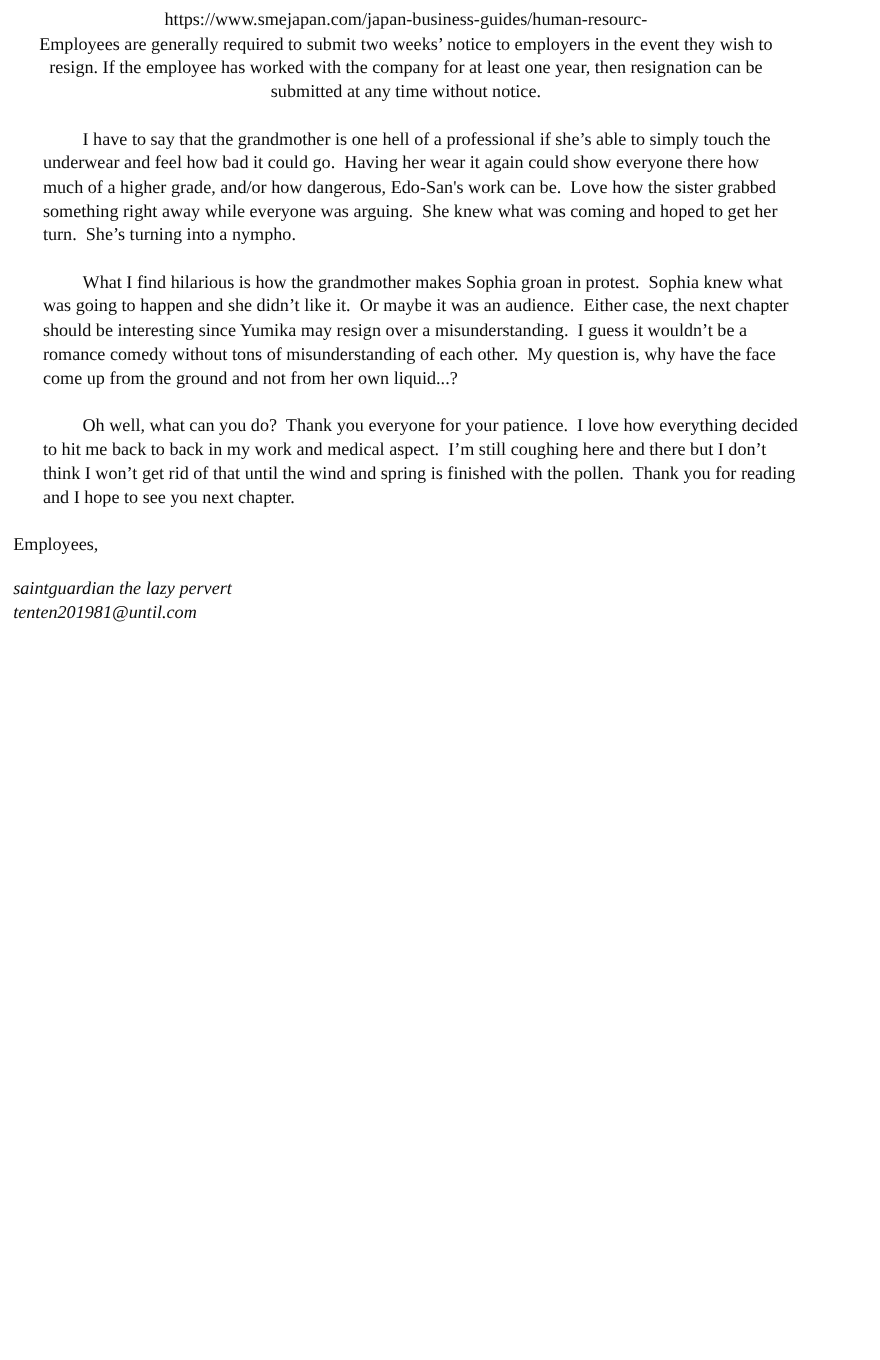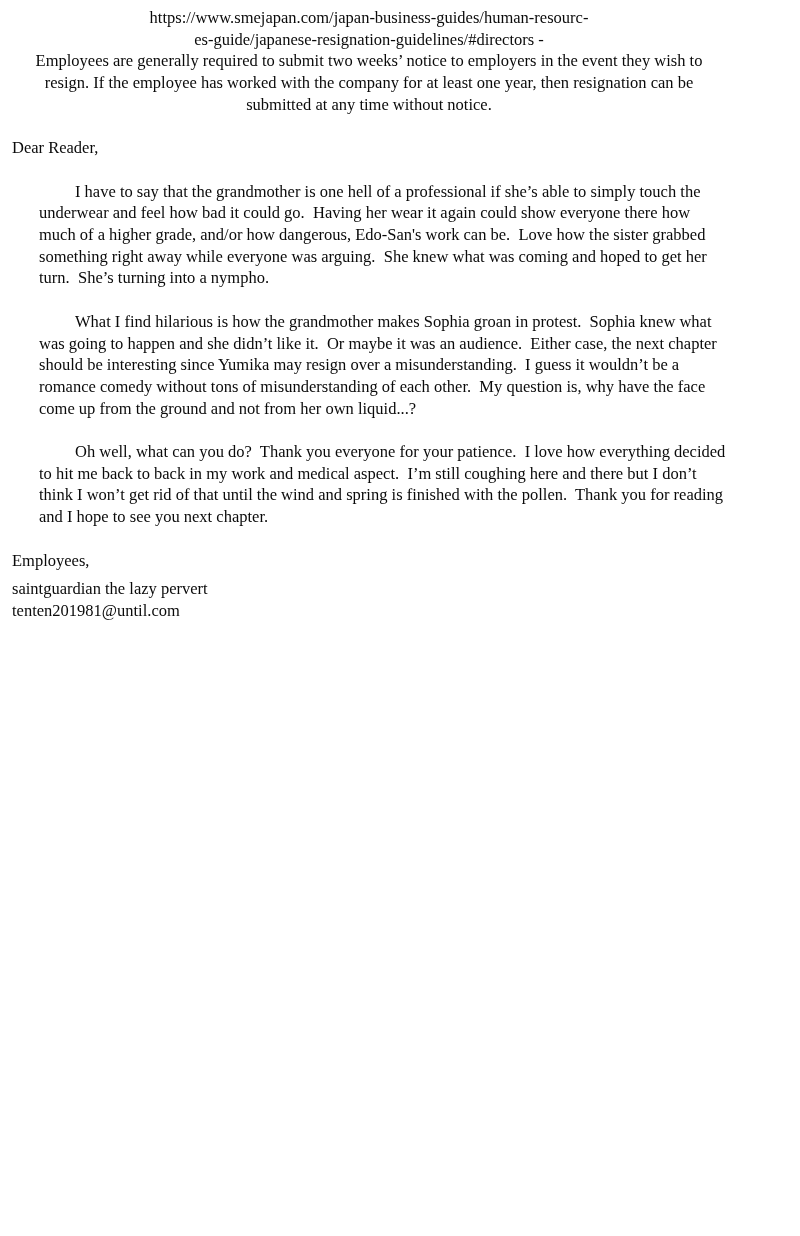--- a/index.html
+++ b/index.html
@@ -29,38 +29,37 @@
   }
   p {
     margin: 21.7px 0 0 0;
     white-space: pre-wrap;
   }
   .body-para {
     text-indent: 36px;
     margin-left: 27px;
   }
   .signature-block {
-    margin-top: 7px;
+    margin-top: 18px;
+    font-style: italic;
   }
   .signature-block div {
     white-space: pre-wrap;
   }
 </style>
 </head>
 <body>
 
 <div class="page">
 
   <div class="source-block">
     <div class="line">https://www.smejapan.com/japan-business-guides/human-resourc-</div>
-    <div class="line">es-guide/japanese-resignation-guidelines/#directors -</div>
     <div class="quote">Employees are generally required to submit two weeks’ notice to employers in the event they wish to resign. If the employee has worked with the company for at least one year, then resignation can be submitted at any time without notice.</div>
   </div>
 
-  <p class="salutation">Dear Reader,</p>
 
   <p class="body-para">I have to say that the grandmother is one hell of a professional if she’s able to simply touch the underwear and feel how bad it could go.  Having her wear it again could show everyone there how much of a higher grade, and/or how dangerous, Edo-San's work can be.  Love how the sister grabbed something right away while everyone was arguing.  She knew what was coming and hoped to get her turn.  She’s turning into a nympho.</p>
 
   <p class="body-para">What I find hilarious is how the grandmother makes Sophia groan in protest.  Sophia knew what was going to happen and she didn’t like it.  Or maybe it was an audience.  Either case, the next chapter should be interesting since Yumika may resign over a misunderstanding.  I guess it wouldn’t be a romance comedy without tons of misunderstanding of each other.  My question is, why have the face come up from the ground and not from her own liquid...?</p>
 
   <p class="body-para">Oh well, what can you do?  Thank you everyone for your patience.  I love how everything decided to hit me back to back in my work and medical aspect.  I’m still coughing here and there but I don’t think I won’t get rid of that until the wind and spring is finished with the pollen.  Thank you for reading and I hope to see you next chapter.</p>
 
   <p class="closing">Employees,</p>
 
   <div class="signature-block">

